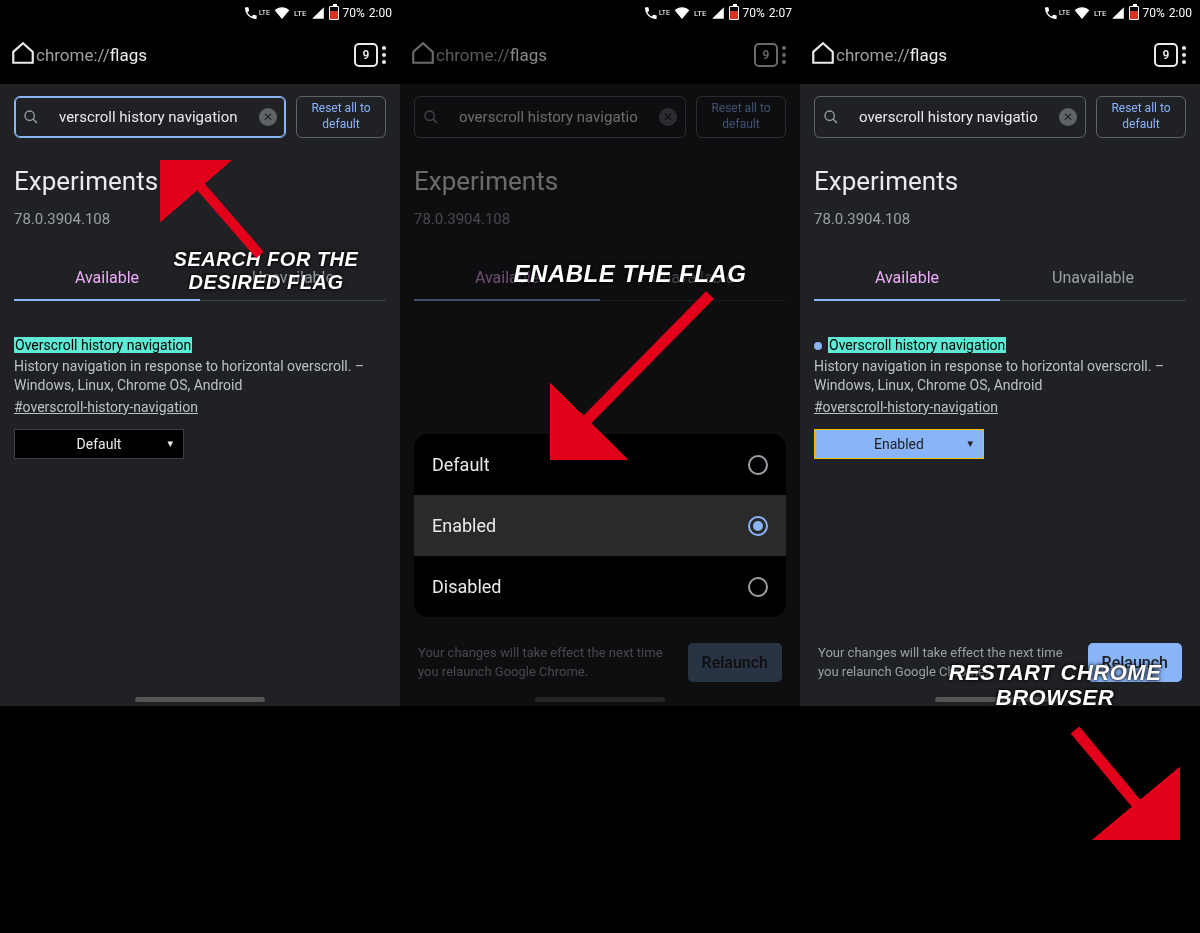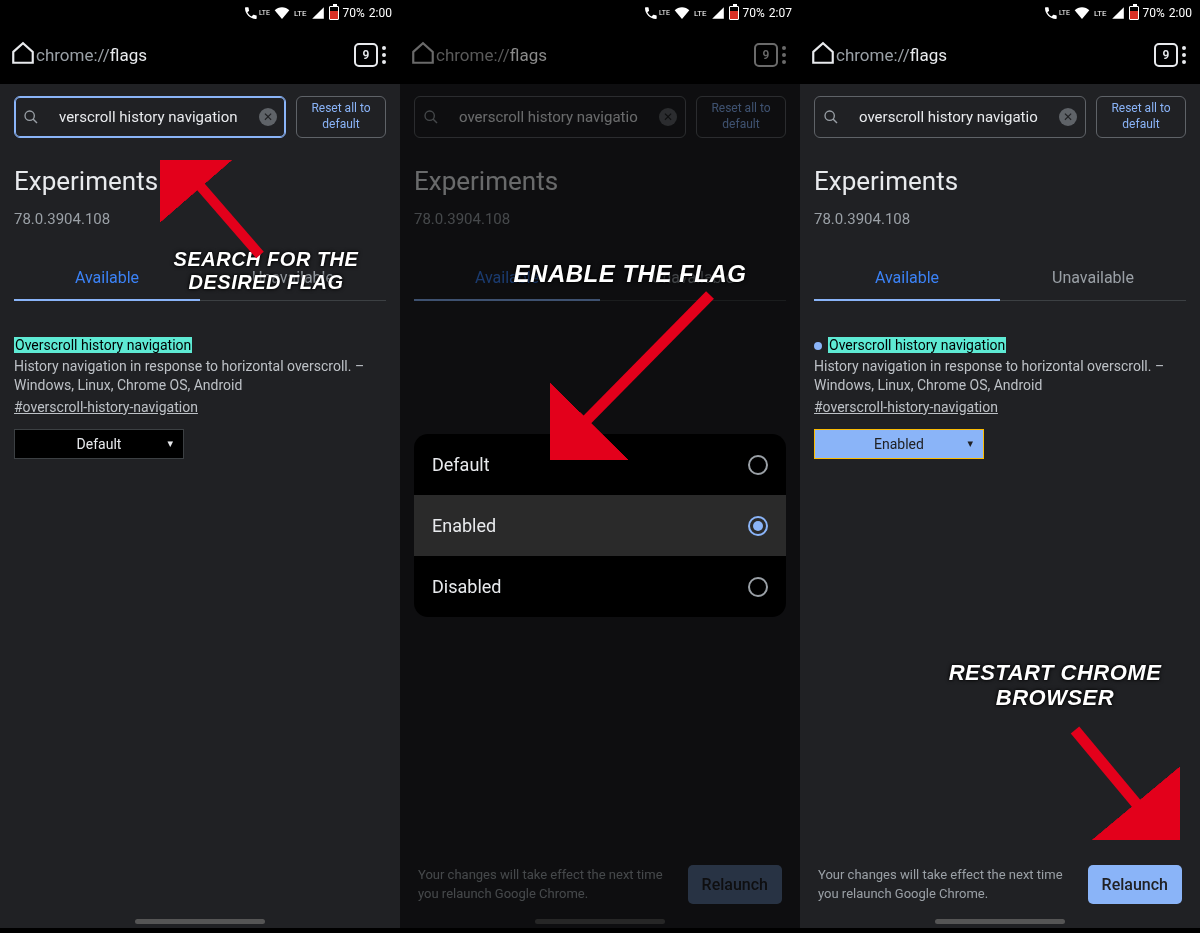--- a/index.html
+++ b/index.html
@@ -6,21 +6,21 @@
   body {
     width: 1200px;
     height: 933px;
     background: #000;
     font-family: Roboto, Arial, sans-serif;
     color: #e8eaed;
     position: relative;
     overflow: hidden;
   }
   .screens { display: flex; width: 1200px; height: 933px; }
-  .screen { width: 400px; height: 928px; position: relative; background: #202124; display: flex; flex-direction: column; }
+  .screen { width: 400px; height: 706px; position: relative; background: #202124; display: flex; flex-direction: column; }
   .screen.dim .body-area::after { content:""; position:absolute; inset:0; background:rgba(0,0,0,0.55); z-index:1; }
   .screen.dim .popup { z-index:2; }
 
   .statusbar { height: 26px; background:#000; display:flex; align-items:center; justify-content:flex-end; padding:0 8px; font-size:12px; color:#fff; gap:4px; }
   .sb-left { flex:1; }
   .sb-ico { display:inline-flex; align-items:center; }
   .batt { display:inline-block; width:10px; height:14px; border:1px solid #fff; border-radius:1px; position:relative; background:linear-gradient(to top, #d93025 0 70%, transparent 70%); }
   .batt::before { content:""; position:absolute; top:-3px; left:3px; width:4px; height:2px; background:#fff; }
 
   .omnibar { height: 58px; background:#000; display:flex; align-items:center; padding:0 10px; }
@@ -39,21 +39,21 @@
   .search-input { color:#e8eaed; font-size:15px; white-space:nowrap; overflow:hidden; flex:1; }
   .clear-btn { width:18px; height:18px; border-radius:50%; background:#5f6368; color:#202124; display:flex; align-items:center; justify-content:center; font-size:12px; flex-shrink:0; }
   .reset-btn { border:1px solid #5f6368; border-radius:6px; padding:4px 8px; color:#8ab4f8; font-size:12px; text-align:center; line-height:1.3; display:flex; align-items:center; justify-content:center; width:90px; }
 
   .hdr { margin-top:28px; }
   .hdr h1 { font-size:26px; font-weight:400; color:#e8eaed; }
   .ver { font-size:15px; color:#9aa0a6; margin-top:14px; }
 
   .tabs { display:flex; margin-top:28px; }
   .tab { flex:1; text-align:center; padding:12px 0; font-size:16px; color:#9aa0a6; border-bottom:1px solid #3c4043; }
-  .tab.active { color:#3b82f6; border-bottom:2px solid #8ab4f8; }
+  .tab.active { color:#f0abfc; border-bottom:2px solid #8ab4f8; }
 
   .flag-block { margin-top:36px; font-size:14px; }
   .flag-title { background:#5eead4; color:#000; display:inline; padding:0 1px; }
   .flag-desc { color:#bdc1c6; margin-top:4px; line-height:1.35; }
   .flag-hash { color:#bdc1c6; text-decoration:underline; margin-top:4px; display:inline-block; }
   .dot-indicator { display:inline-block; width:8px; height:8px; border-radius:50%; background:#8ab4f8; margin-right:6px; vertical-align:middle; }
   .select-box { margin-top:14px; width:170px; height:30px; background:#000; border:1px solid #3c4043; display:flex; align-items:center; justify-content:center; position:relative; font-size:14px; color:#e8eaed; }
   .select-box.enabled { background:#8ab4f8; color:#202124; border-color:#fbbc04; }
   .select-box::after { content:"▾"; position:absolute; right:10px; font-size:11px; }
 

